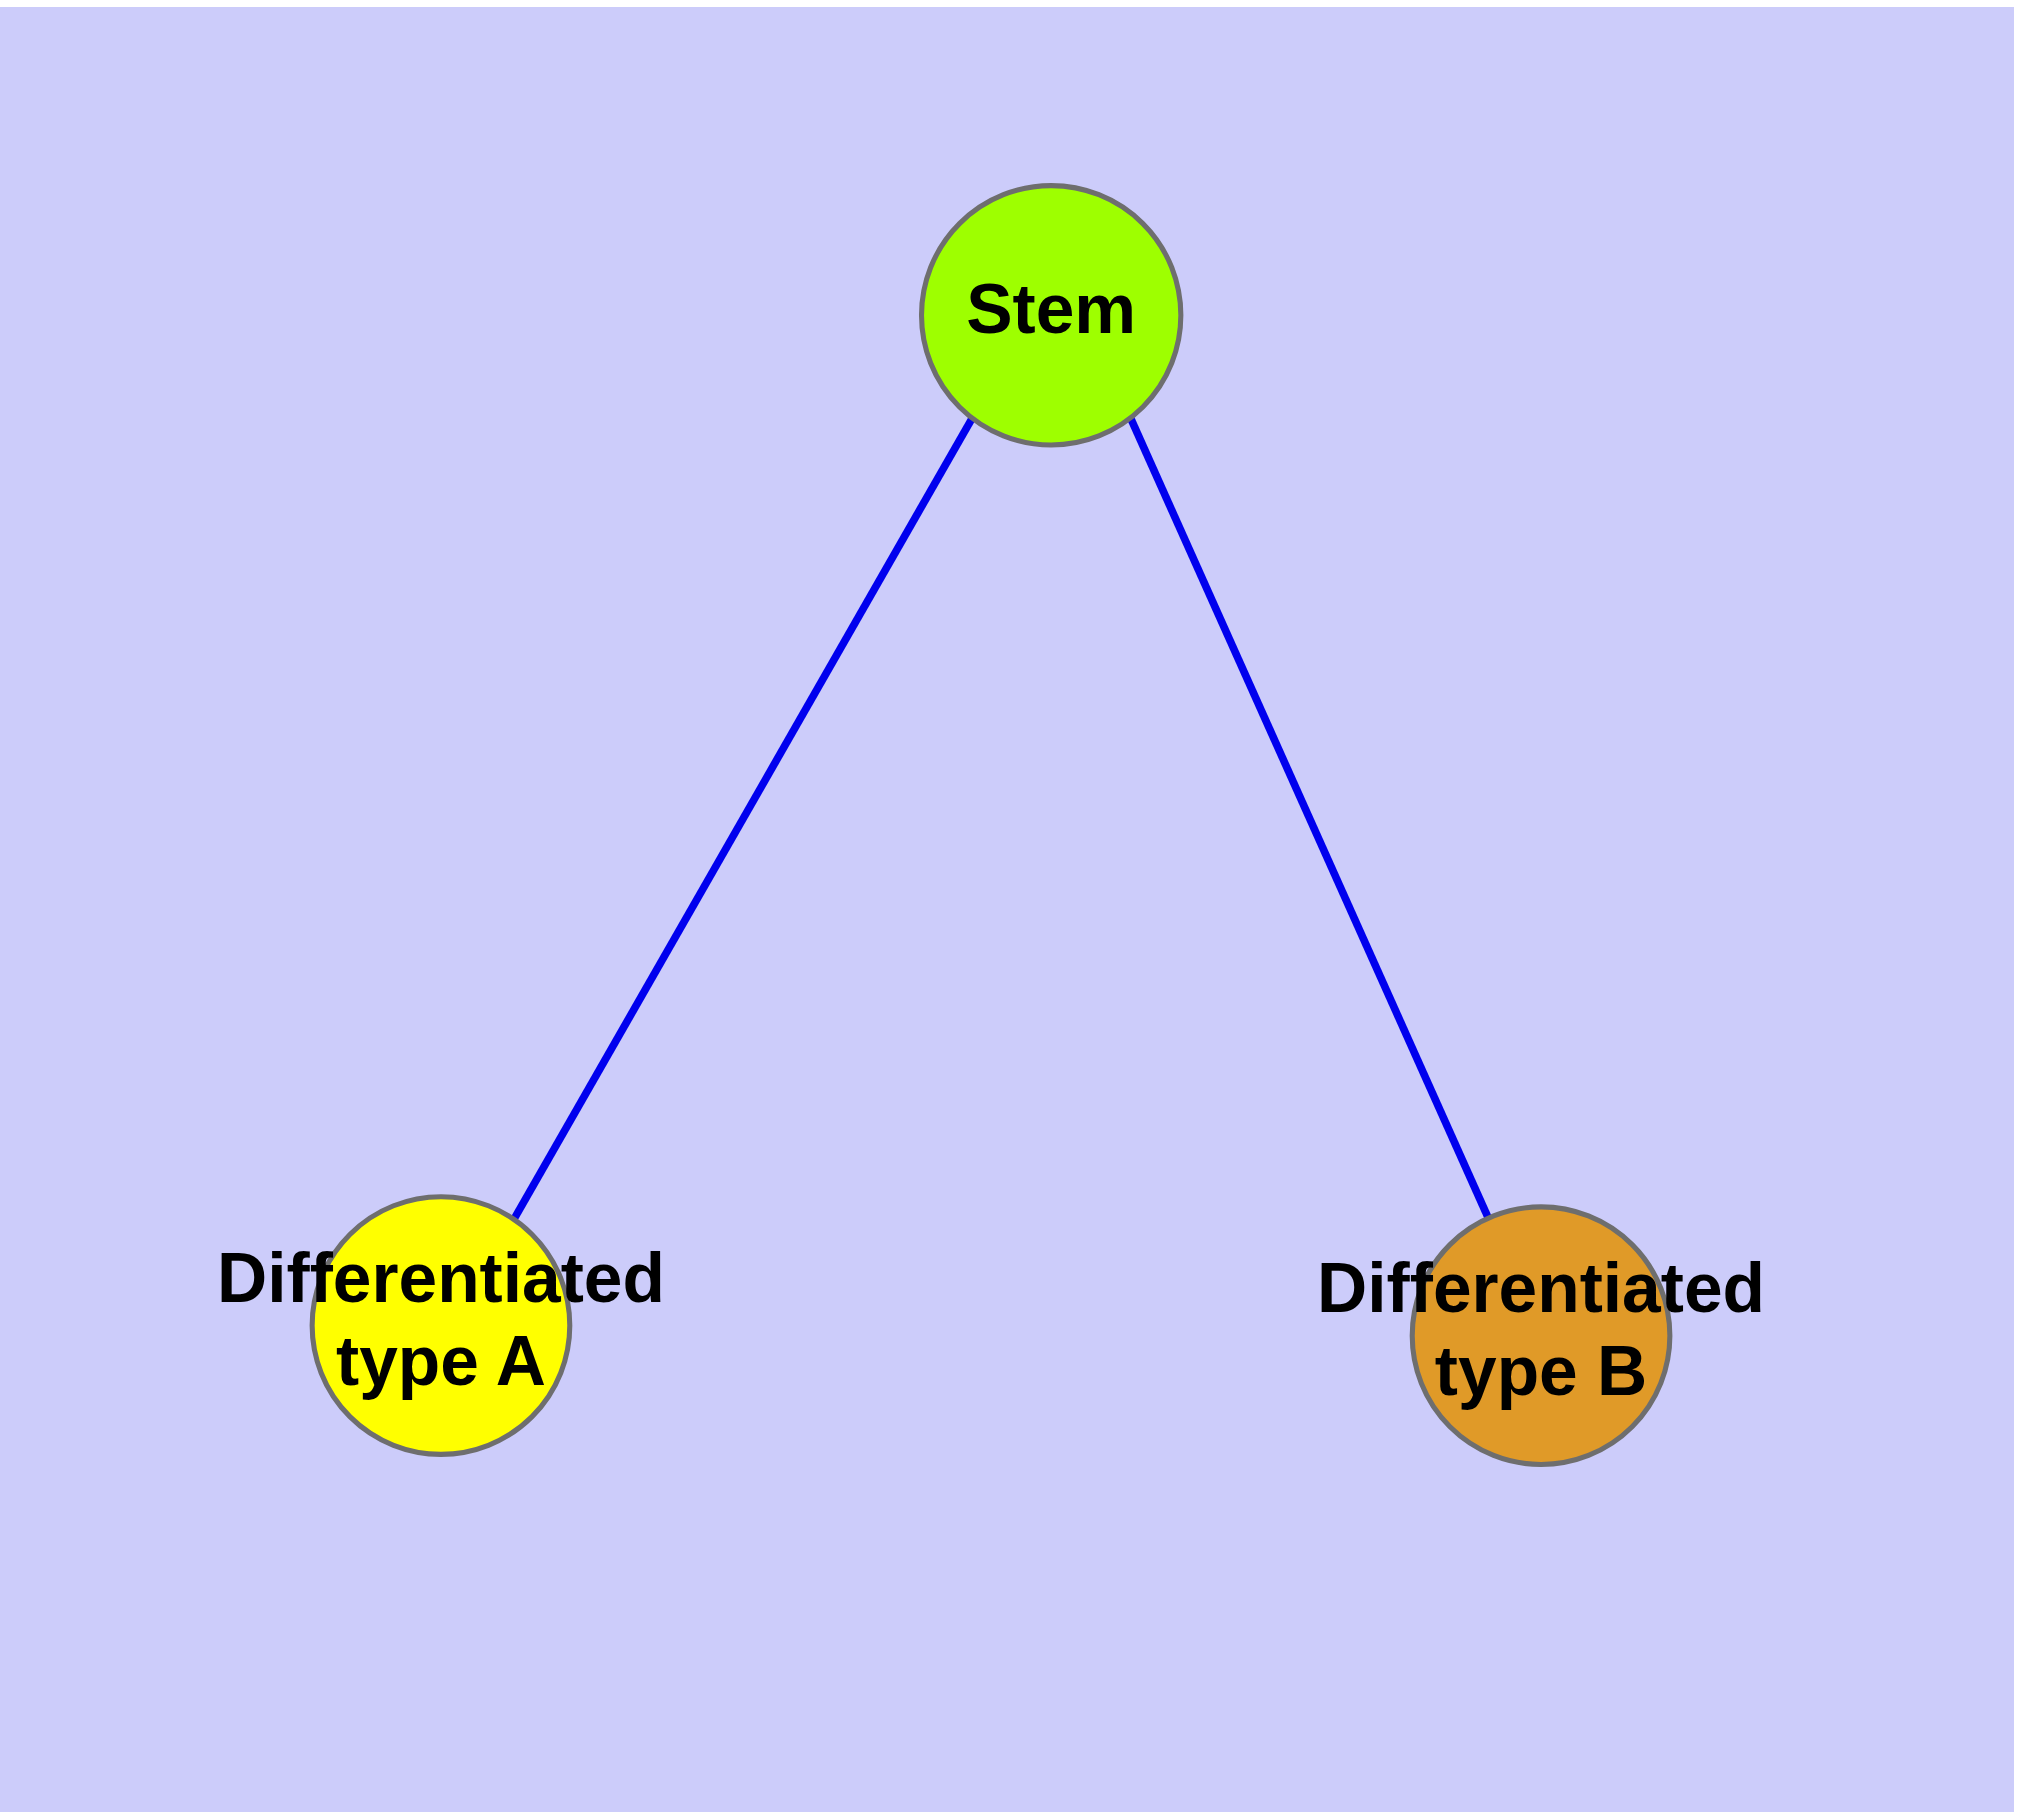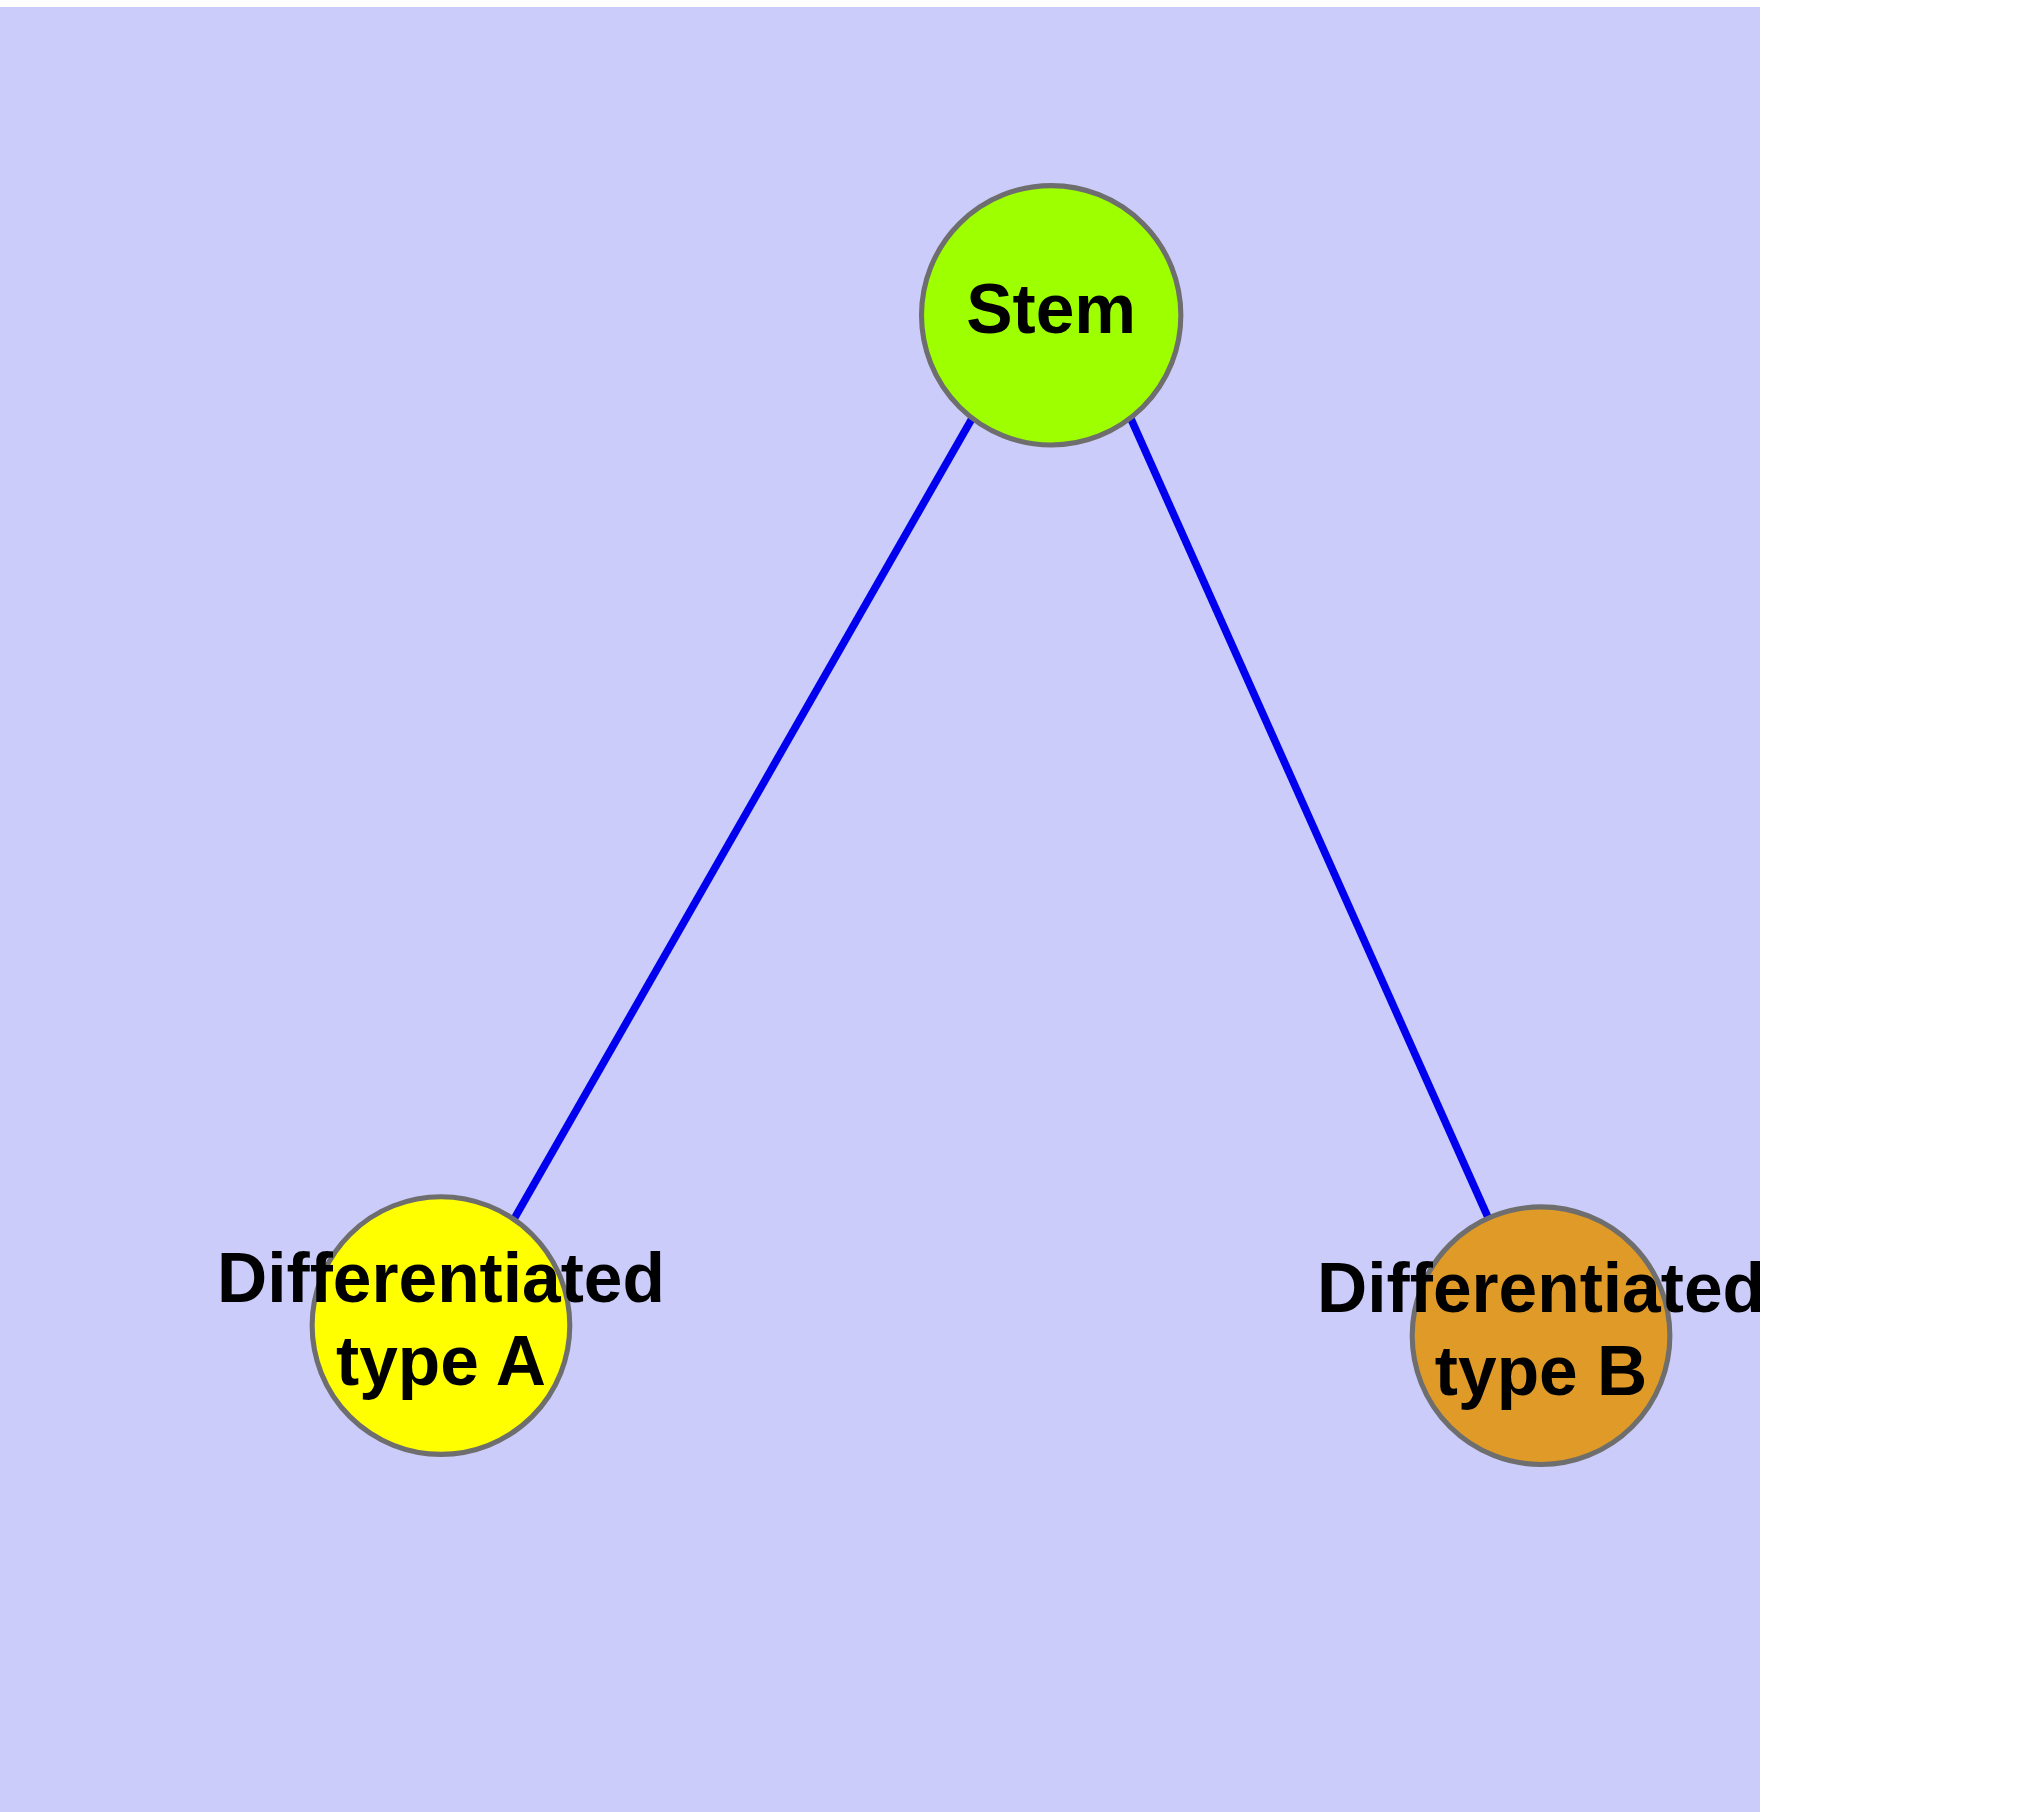--- a/index.html
+++ b/index.html
@@ -38,21 +38,21 @@
     fill: #000000;
     font-family: "Liberation Sans", sans-serif;
     dominant-baseline: middle;
     text-anchor: middle;
     white-space: pre;
   }
 </style>
 </head>
 <body>
 
-<div id="stage" style="width: 1760px; height: 1812px; background: rgb(255, 255, 255);">
+<div id="stage" style="width: 2014px; height: 1812px; background: rgb(255, 255, 255);">
   <div id="canvas-bg" style="background: rgb(204, 204, 250); width: 2021px;"></div>
 
   <svg id="graph-svg" viewBox="0 0 2384 2138" xmlns="http://www.w3.org/2000/svg">
 
     <g id="edges-layer">
         <line x1="1147" y1="493" x2="607" y2="1437" stroke="#0000ee" stroke-width="9" stroke-linecap="butt"></line>
         <line x1="1334" y1="494" x2="1757" y2="1440" stroke="#0000ee" stroke-width="9" stroke-linecap="butt"></line>
       </g>
     <g id="nodes-layer">
         <circle cx="1240" cy="372" r="153" fill="#9eff00" stroke="#6e6e6e" stroke-width="6"></circle>

